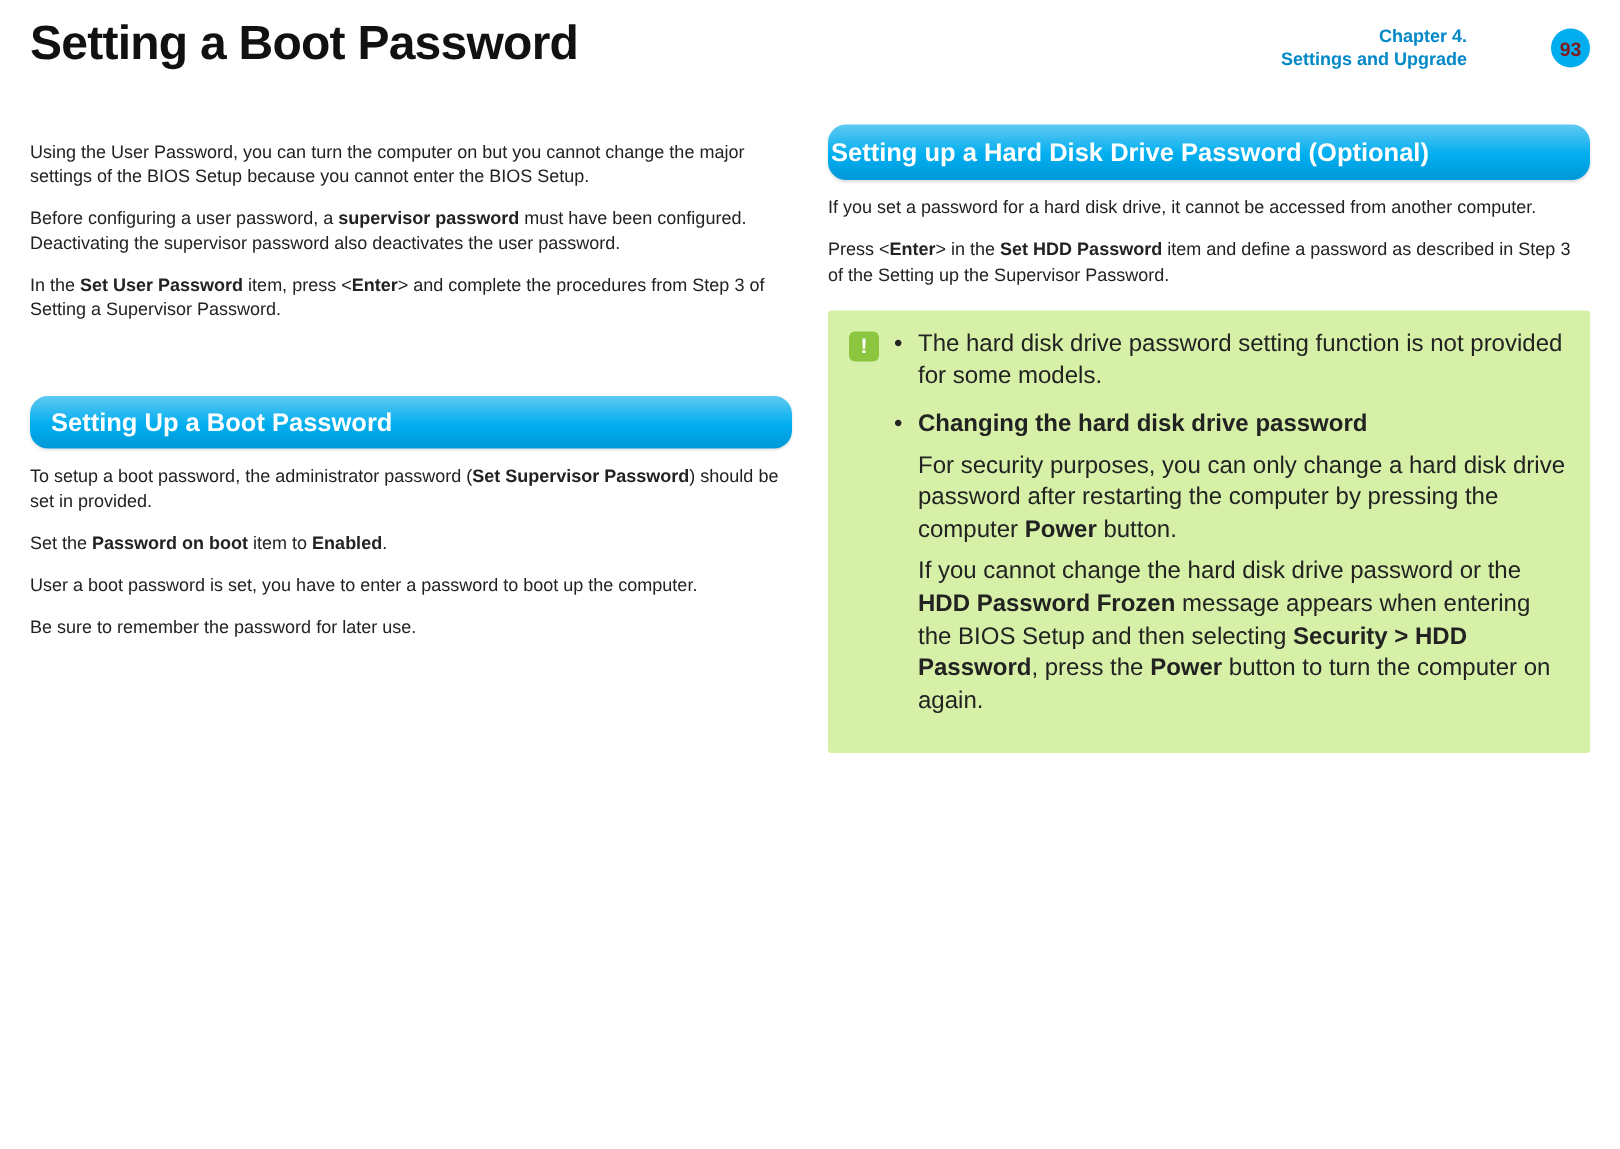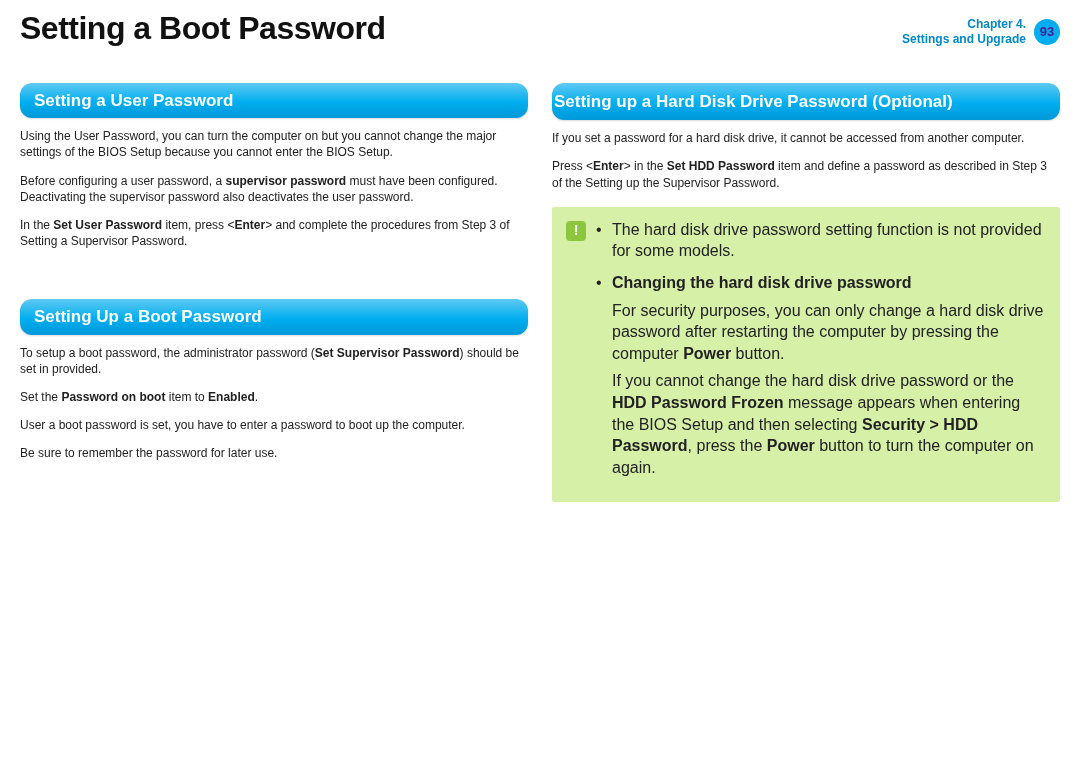--- a/index.html
+++ b/index.html
@@ -18,21 +18,21 @@
     font-family: "Segoe UI", "Helvetica Neue", Arial, sans-serif;
     color: var(--text);
     background: #fff;
     position: relative;
   }
   .page {
     padding: 10px 20px 20px 20px;
   }
   .top-bar {
     display: flex;
-    align-items: center;
+    align-items: flex-end;
     justify-content: space-between;
     padding-bottom: 6px;
   }
   .page-title {
     font-size: 32px;
     font-weight: 700;
     letter-spacing: -0.5px;
     color: #111;
   }
   .chapter-block {
@@ -46,26 +46,27 @@
     color: var(--accent-dark);
     font-weight: 700;
     font-size: 12px;
     line-height: 1.25;
   }
   .page-num {
     width: 26px;
     height: 26px;
     border-radius: 50%;
     background: var(--accent);
-    color: #4c1d95;
+    color: #7f1d1d;
     font-weight: 700;
     font-size: 13px;
     display: flex;
     align-items: center;
     justify-content: center;
+    margin-left: 48px;
   }
   .columns {
     display: flex;
     gap: 24px;
     margin-top: 30px;
   }
   .col {
     flex: 1 1 0;
     min-width: 0;
   }
@@ -143,21 +144,20 @@
         <div>Settings and Upgrade</div>
       </div>
       <div class="page-num">93</div>
     </div>
   </div>
 
   <div class="columns">
 
     <div class="col">
 
-      <div class="section-header single">Setting a User Password</div>
 
       <p class="body">Using the User Password, you can turn the computer on but you cannot change the major settings of the BIOS Setup because you cannot enter the BIOS Setup.</p>
 
       <p class="body">
         <span>Before configuring a user password, a </span><b>supervisor password</b><span> must have been configured. Deactivating the supervisor password also deactivates the user password.</span>
       </p>
 
       <p class="body">
         <span>In the </span><b>Set User Password</b><span> item, press &lt;</span><b>Enter</b><span>&gt; and complete the procedures from Step 3 of Setting a Supervisor Password.</span>
       </p>

